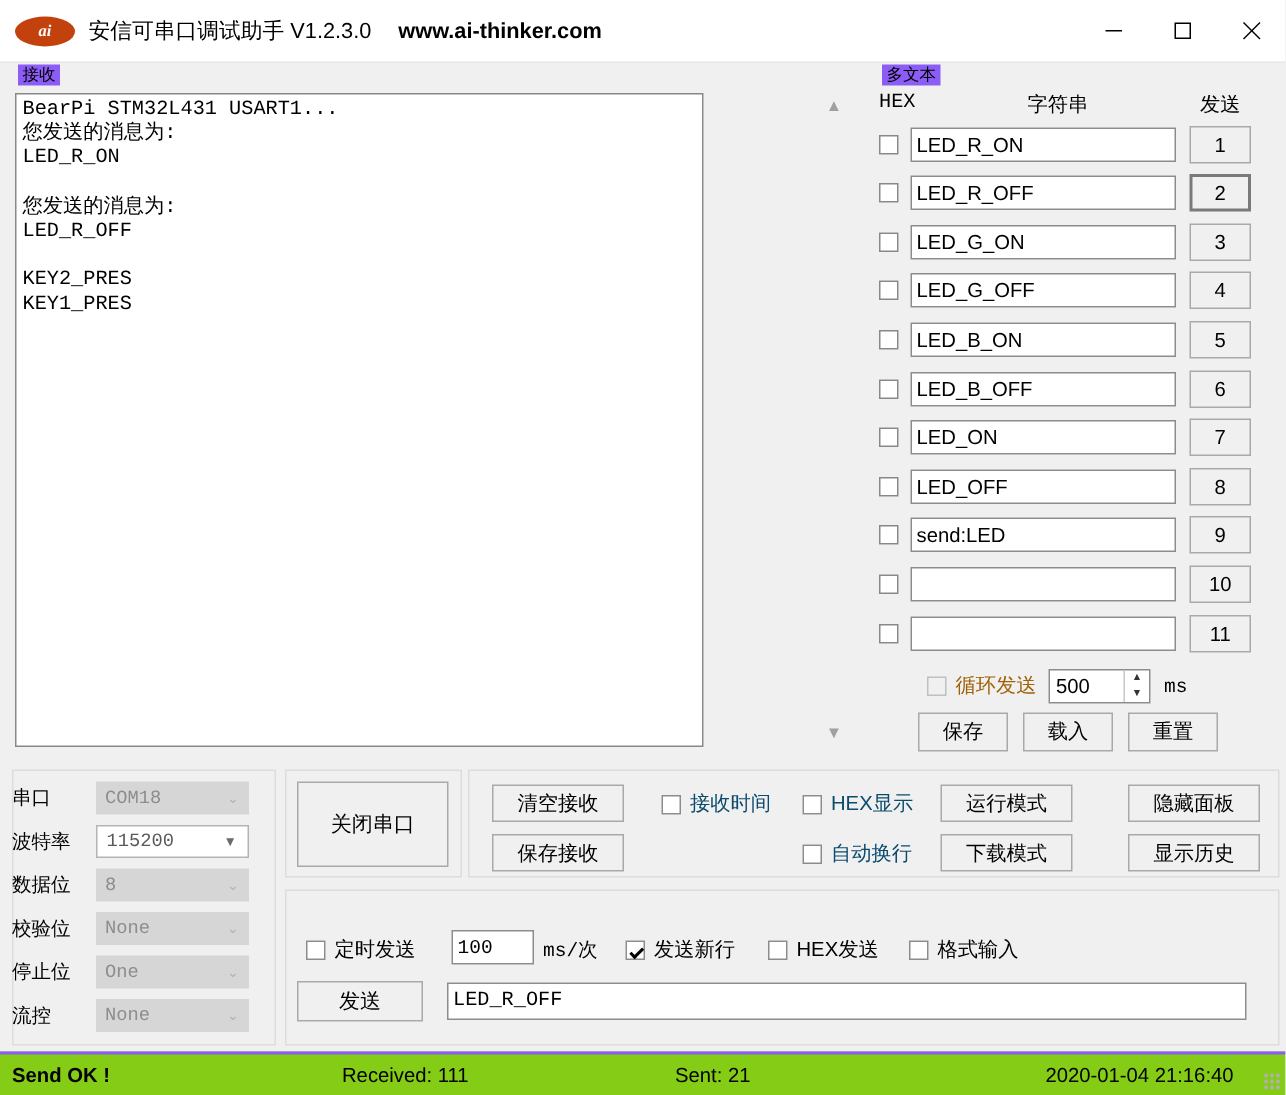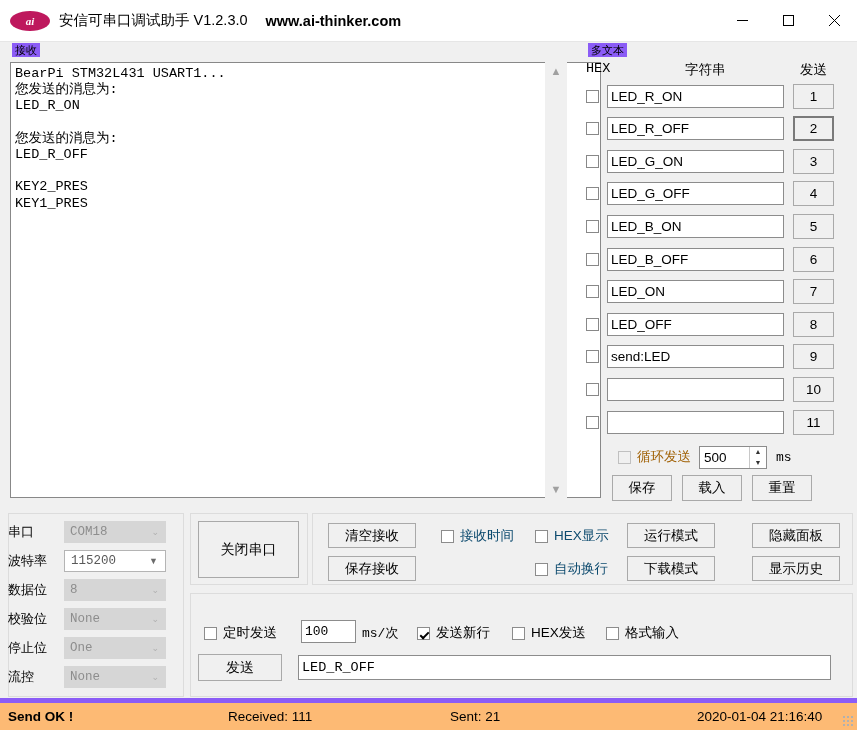--- a/index.html
+++ b/index.html
@@ -20,21 +20,21 @@
   .titlebar {
     position: absolute; left: 0; top: 0;
     width: 857px; height: 41px;
     background: #ffffff;
     border-bottom: 1px solid #e6e6e6;
     display: flex; align-items: center;
   }
   .app-icon {
     width: 40px; height: 20px; margin-left: 10px; margin-right: 9px;
     border-radius: 50%;
-    background: #be185d;
+    background: #c2410c;
     color: #fff;
     font-size: 11px; font-weight: bold; font-style: italic;
     display: flex; align-items: center; justify-content: center;
     font-family: "Liberation Serif", serif;
     flex: 0 0 auto;
   }
   .title-text {
     font-size: 14.5px; color: #000; white-space: nowrap;
   }
   .title-url {
@@ -61,21 +61,21 @@
   .group-label {
     position: absolute;
     background: #8b5cf6;
     font-size: 11px; color: #000;
     padding: 0 3px;
     line-height: 14px;
   }
   #recv-label { left: 12px; top: 43px; }
   #recv-box {
     position: absolute; left: 10px; top: 62px;
-    width: 591px; height: 436px;
+    width: 459px; height: 436px;
     background: #ffffff;
     border: 1px solid #888;
     box-sizing: border-box;
     overflow: hidden;
   }
   #recv-text {
     margin: 0; padding: 3px 4px;
     font-family: "Liberation Mono", monospace;
     font-size: 13.5px; line-height: 16.2px;
     color: #000; white-space: pre;
@@ -245,21 +245,21 @@
     content: ""; position: absolute; left: 2px; top: 4px;
     width: 7px; height: 3px;
     border-left: 2px solid #000; border-bottom: 2px solid #000;
     transform: rotate(-45deg);
   }
   .sb-check .lbl { margin-left: 6px; font-size: 13.5px; color: #000; white-space: nowrap; }
 
   
   #statusbar {
     position: absolute; left: 0; bottom: 0; width: 857px; height: 27px;
-    border-top: 5px solid #8b5cf6; background: #fdba74;
+    border-top: 2px solid #8b5cf6; background: #84cc16;
   }
   #statusbar span { position: absolute; top: 6px; font-size: 13.5px; color: #000; }
   #st-state { left: 8px; font-weight: bold; }
   #st-recv { left: 228px; }
   #st-sent { left: 450px; }
   #st-time { left: 697px; }
   #grip {
     position: absolute; right: 3px; bottom: 3px;
     width: 12px; height: 12px;
     background-image:

